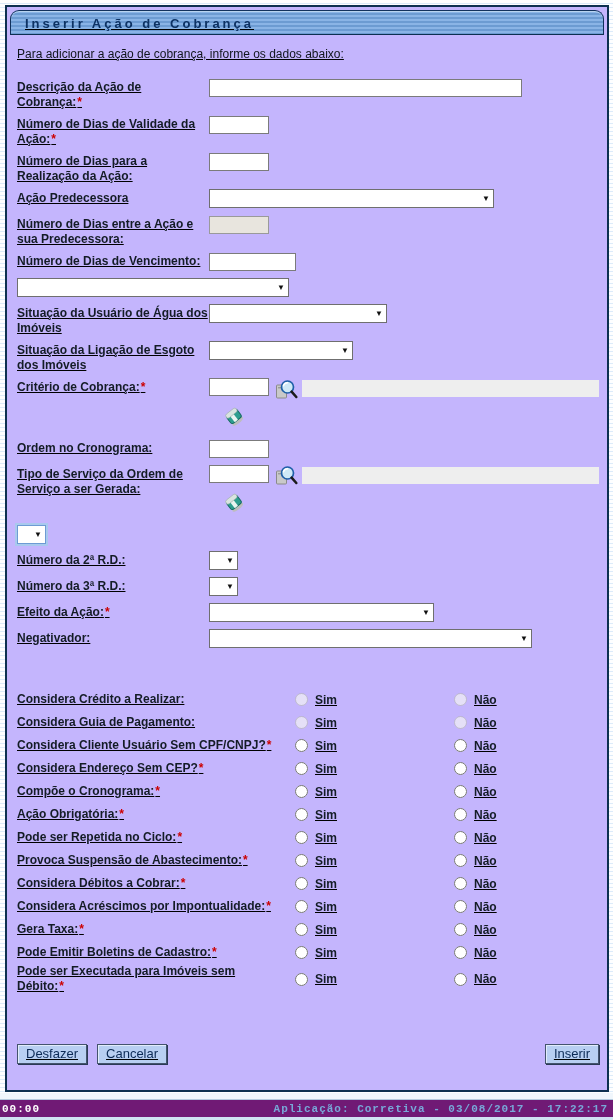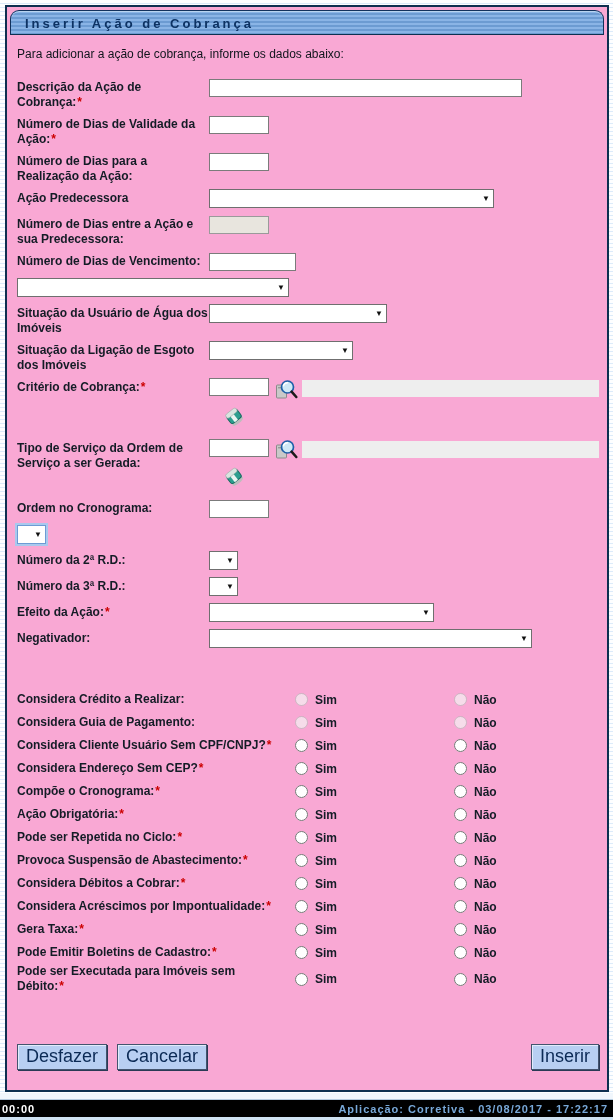--- a/index.html
+++ b/index.html
@@ -3,21 +3,21 @@
 <meta charset="utf-8">
 <style>
   html,body{margin:0;padding:0;}
   body{
     width:613px;height:1120px;overflow:hidden;position:relative;
     font-family:"Liberation Sans","DejaVu Sans",sans-serif;
     background:repeating-linear-gradient(180deg,#fdfeff 0 3px,#dcebfa 3px 4px);
   }
   .panel{
     position:absolute;left:5px;top:5px;width:604px;height:1087px;
-    box-sizing:border-box;border:2px solid #0d3050;background:#f9a8d4;
+    box-sizing:border-box;border:2px solid #0d3050;background:#c4b5fd;text-decoration:underline;
   }
   .titlebar{
     margin:3px 3px 0 3px;height:23px;line-height:23px;
     border:1px solid #11315c;border-bottom-color:#0d3050;
     border-radius:9px 9px 0 0;
     background:repeating-linear-gradient(180deg,#8ab4e6 0 2px,#6c9bd2 2px 4px);
     box-shadow:inset 0 1px 0 #b9d4f0;
   }
   .titlebar span{
     color:#0d3263;font-weight:bold;font-size:13px;letter-spacing:3px;padding-left:14px;
@@ -61,30 +61,30 @@
   .eraline{margin:2px 0 2px 12px;}
   .eraline .icbtn{margin-left:0;}
   #radio-rows{padding:0 8px 0 10px;margin-top:38px;}
   .radio-row{display:grid;grid-template-columns:278px 159px auto;align-items:center;min-height:23px;}
   .rlabel{font-size:12px;font-weight:bold;color:#141c26;line-height:15px;padding-right:20px;}
   .ritem{display:flex;align-items:center;font-size:12px;font-weight:bold;color:#141c26;}
   .ritem input{margin:0 7px 0 0;width:13px;height:13px;}
   .btnrow{display:flex;align-items:center;padding:0 8px 0 10px;margin-top:50px;}
   .btn{
     font-family:"Liberation Sans","DejaVu Sans",sans-serif;
-    font-size:18px;color:#0b2a55;background:#b8cff2;
+    font-size:13px;color:#0b2a55;background:#b8cff2;
     border:1px solid #44546e;box-shadow:1px 1px 0 #2a3a55,inset 1px 1px 0 #e2ecfb;
     padding:1px 8px 2px 8px;margin-right:10px;cursor:pointer;
   }
   .btn.right{margin-left:auto;margin-right:0;}
   .footer{position:absolute;left:0;right:0;bottom:0;}
   .footer .spacer{height:6px;background:#f0f6fc;border-bottom:1px solid #b5cade;}
   .footer .bar{
-    height:17px;background:#000000;display:flex;align-items:center;
-    justify-content:space-between;padding:0 5px 0 2px;
+    height:17px;background:#701a75;display:flex;align-items:center;
+    justify-content:space-between;padding:0 5px 0 2px;font-family:Liberation Mono, monospace;
   }
   .footer .bar .left{color:#ffffff;font-size:11px;font-weight:bold;letter-spacing:1px;}
   .footer .bar .right{color:#78a8d8;font-size:11px;font-weight:bold;letter-spacing:1px;}
   .footer .under{height:3px;background:#cfe2f2;}
 </style>
 </head>
 <body>
 
 <div class="panel">
   <div class="titlebar">
@@ -146,20 +146,24 @@
                 <g transform="rotate(-38 11 11)">
                   <ellipse cx="11.5" cy="18" rx="6.5" ry="2.4" fill="#bdbdbd"></ellipse>
                   <rect x="5" y="7" width="13" height="10" rx="2.5" fill="#2e9e8f" stroke="#14695e"></rect>
                   <rect x="8.6" y="7" width="4" height="10" fill="#e9f5f1"></rect>
                   <rect x="5" y="5.4" width="13" height="4.6" rx="2.2" fill="#d9e4e0" stroke="#9fb0aa" stroke-width="0.6"></rect>
                 </g>
               </svg></button></div>
         </div>
       </div>
       <div class="row">
+        <span class="flabel">Ordem no Cronograma:</span>
+        <div class="fctl"><input type="text" class="txt" style="width: 60px;"></div>
+      </div>
+      <div class="row">
         <span class="flabel">Tipo de Serviço da Ordem de Serviço a ser Gerada:</span>
         <div class="fctl">
           <div class="lookline">
             <input type="text" class="txt" style="width: 60px;">
             <button class="icbtn"><svg width="23" height="23" viewBox="0 0 23 23">
                 <rect x="1.5" y="6" width="10" height="13" rx="1" fill="#c9c9c9" stroke="#8a8a8a"></rect>
                 <rect x="3" y="8" width="7" height="1.4" fill="#9a9a9a"></rect>
                 <circle cx="12.5" cy="8" r="6" fill="#cfe9f7" stroke="#1f5fa8" stroke-width="1.7"></circle>
                 <path d="M12.5 3.8 a4.3 4.3 0 0 0 -4.1 3" stroke="#ffffff" fill="none" stroke-width="1.4" stroke-linecap="round"></path>
                 <line x1="16.6" y1="12.6" x2="21.3" y2="18" stroke="#1b1b1b" stroke-width="2.5" stroke-linecap="round"></line>
@@ -170,24 +174,20 @@
                 <g transform="rotate(-38 11 11)">
                   <ellipse cx="11.5" cy="18" rx="6.5" ry="2.4" fill="#bdbdbd"></ellipse>
                   <rect x="5" y="7" width="13" height="10" rx="2.5" fill="#2e9e8f" stroke="#14695e"></rect>
                   <rect x="8.6" y="7" width="4" height="10" fill="#e9f5f1"></rect>
                   <rect x="5" y="5.4" width="13" height="4.6" rx="2.2" fill="#d9e4e0" stroke="#9fb0aa" stroke-width="0.6"></rect>
                 </g>
               </svg></button></div>
         </div>
       </div>
       <div class="row">
-        <span class="flabel">Ordem no Cronograma:</span>
-        <div class="fctl"><input type="text" class="txt" style="width: 60px;"></div>
-      </div>
-      <div class="row">
         <div class="fctl"><span class="selwrap focused" style="width: 29px;"><select><option></option></select></span></div>
       </div>
       <div class="row">
         <span class="flabel">Número da 2ª R.D.:</span>
         <div class="fctl"><span class="selwrap" style="width: 29px;"><select><option></option></select></span></div>
       </div>
       <div class="row">
         <span class="flabel">Número da 3ª R.D.:</span>
         <div class="fctl"><span class="selwrap" style="width: 29px;"><select><option></option></select></span></div>
       </div>

